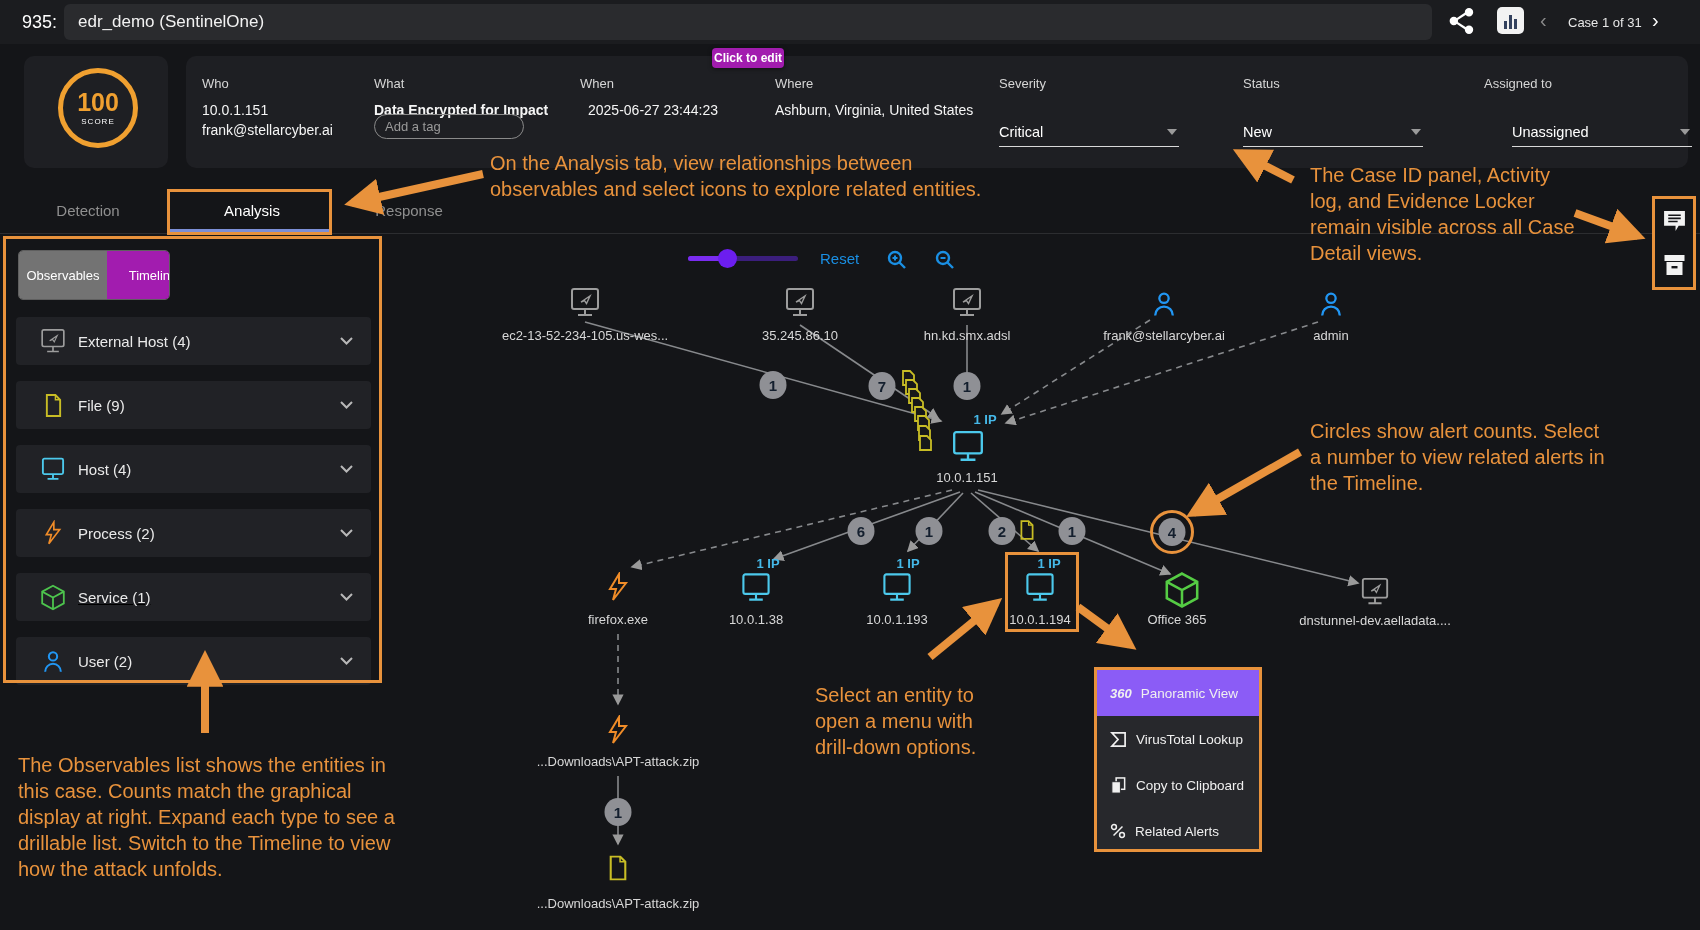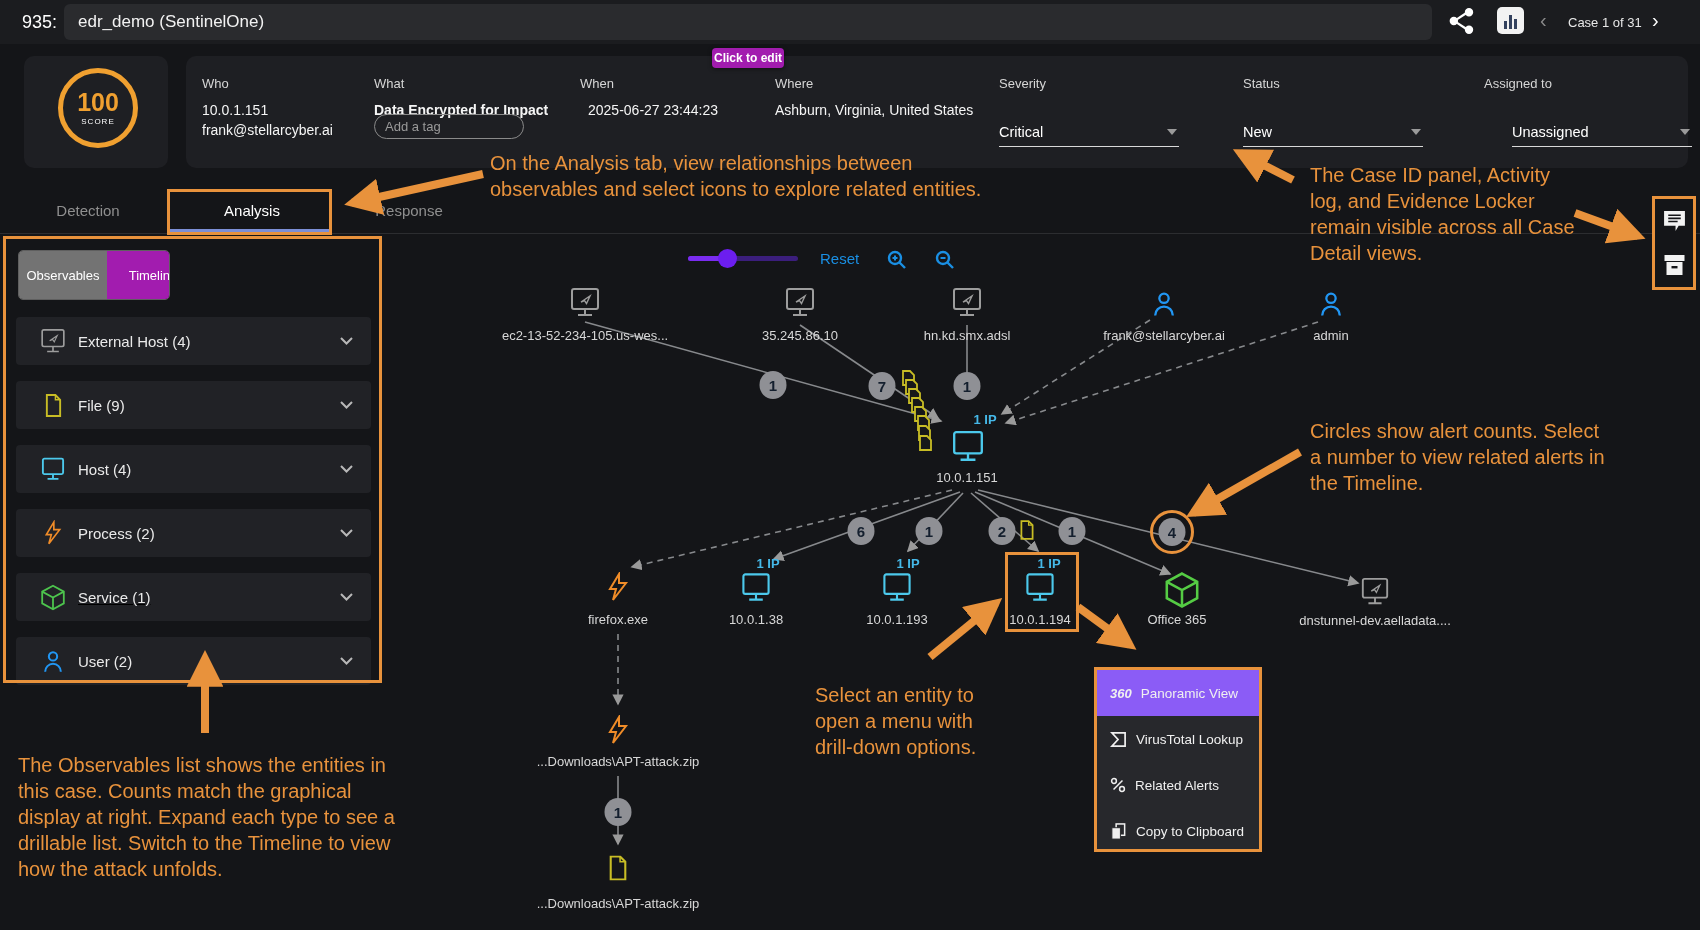--- a/index.html
+++ b/index.html
@@ -442,36 +442,36 @@
     <div class="mrow">
       <span>
         <svg width="17" height="17" viewBox="0 0 18 18" fill="none" stroke="#f0f0f0" stroke-width="1.8">
             <path d="M2 2 H16 V16 H2 L8.5 9 Z"></path>
           </svg>
         </span>
       <span>VirusTotal Lookup</span>
     </div>
     <div class="mrow">
       <span>
+        <svg width="17" height="17" viewBox="0 0 18 18">
+            <rect x="6.5" y="1" width="9" height="12" fill="none" stroke="#f0f0f0" stroke-width="1.6"></rect>
+            <rect x="2" y="5" width="9" height="12" fill="#f0f0f0" stroke="#27282c" stroke-width="1"></rect>
+          </svg>
+        </span>
+      <span>Copy to Clipboard</span>
+    </div>
+    <div class="mrow">
+      <span>
         <svg width="16" height="16" viewBox="0 0 18 18" fill="none" stroke="#f0f0f0" stroke-width="1.7">
             <line x1="4" y1="14" x2="14" y2="4"></line>
             <circle cx="4.5" cy="4.5" r="2.7"></circle>
             <circle cx="13.5" cy="13.5" r="2.7"></circle>
           </svg>
         </span>
       <span>Related Alerts</span>
-    </div>
-    <div class="mrow">
-      <span>
-        <svg width="17" height="17" viewBox="0 0 18 18">
-            <rect x="6.5" y="1" width="9" height="12" fill="none" stroke="#f0f0f0" stroke-width="1.6"></rect>
-            <rect x="2" y="5" width="9" height="12" fill="#f0f0f0" stroke="#27282c" stroke-width="1"></rect>
-          </svg>
-        </span>
-      <span>Copy to Clipboard</span>
     </div>
   </div>
 
   <div class="abs iconbtn-panel obox">
     <span>
       <svg width="25" height="23" viewBox="0 0 24 22">
           <path d="M2 1 h20 v14 h-6 l-3 5 v-5 h-11 z" fill="#f2f2f2"></path>
           <path d="M6 5 h12 M6 8 h12 M6 11 h9" stroke="#141518" stroke-width="1.6"></path>
         </svg>
       </span>

